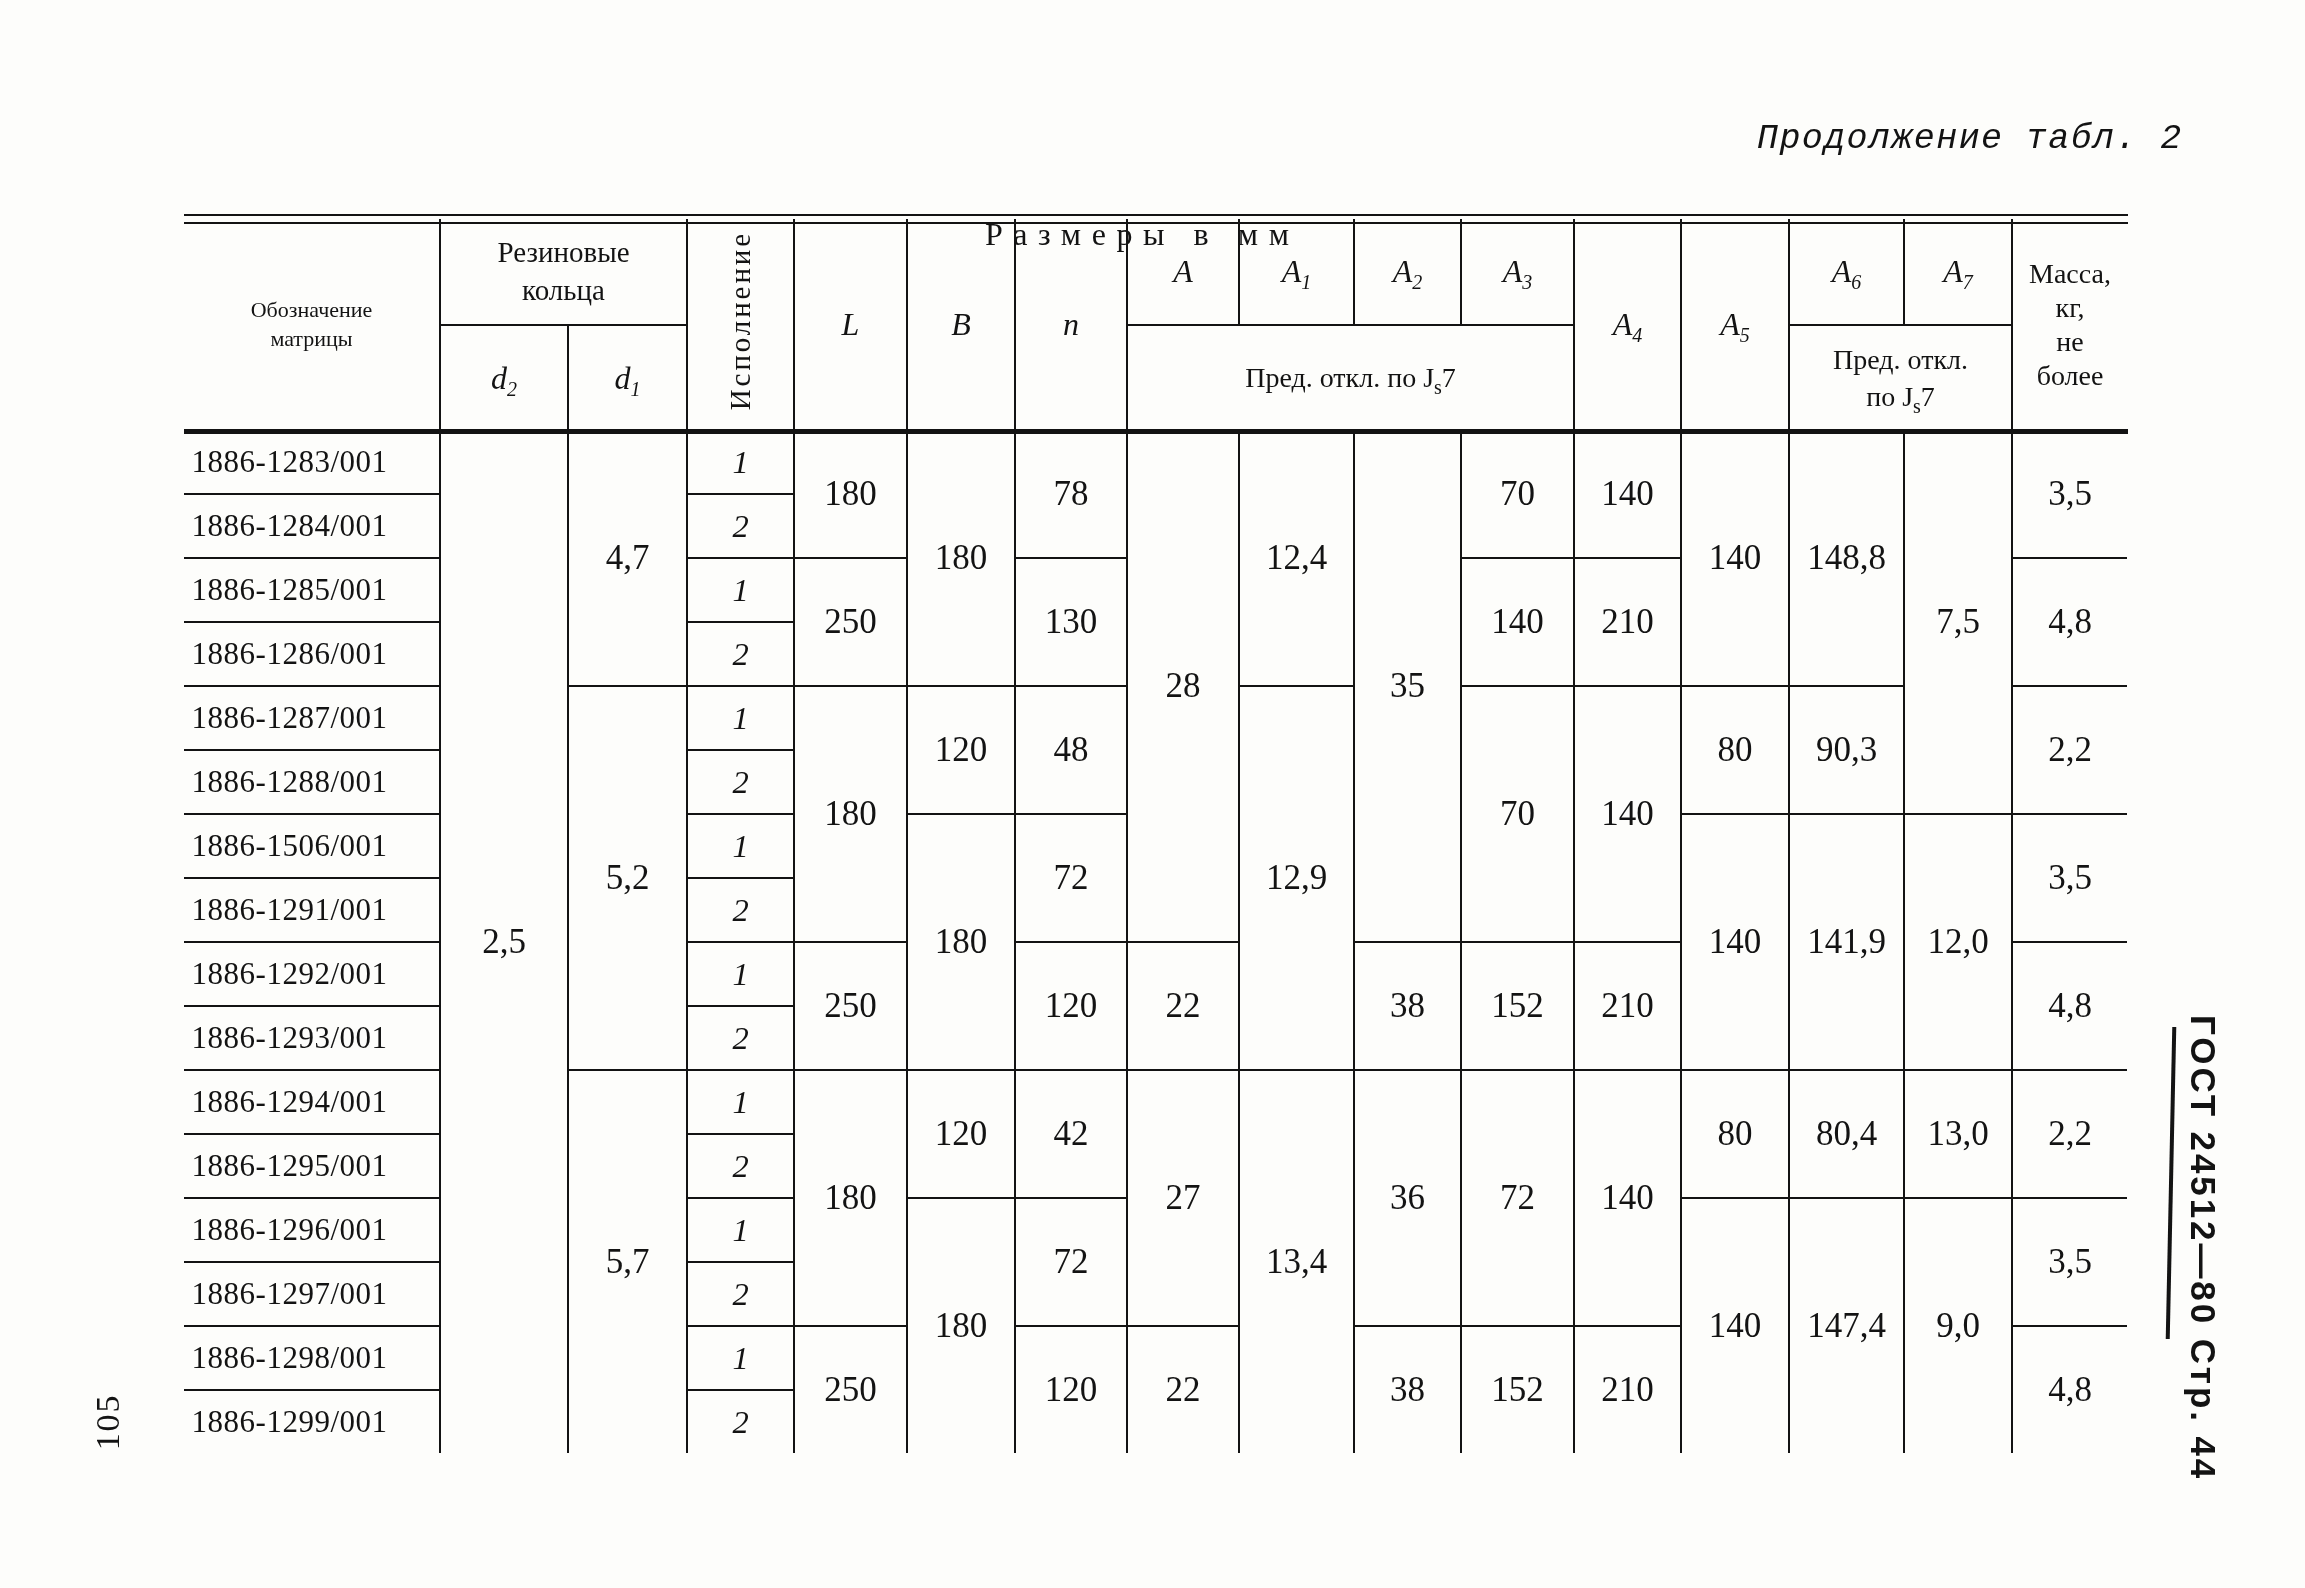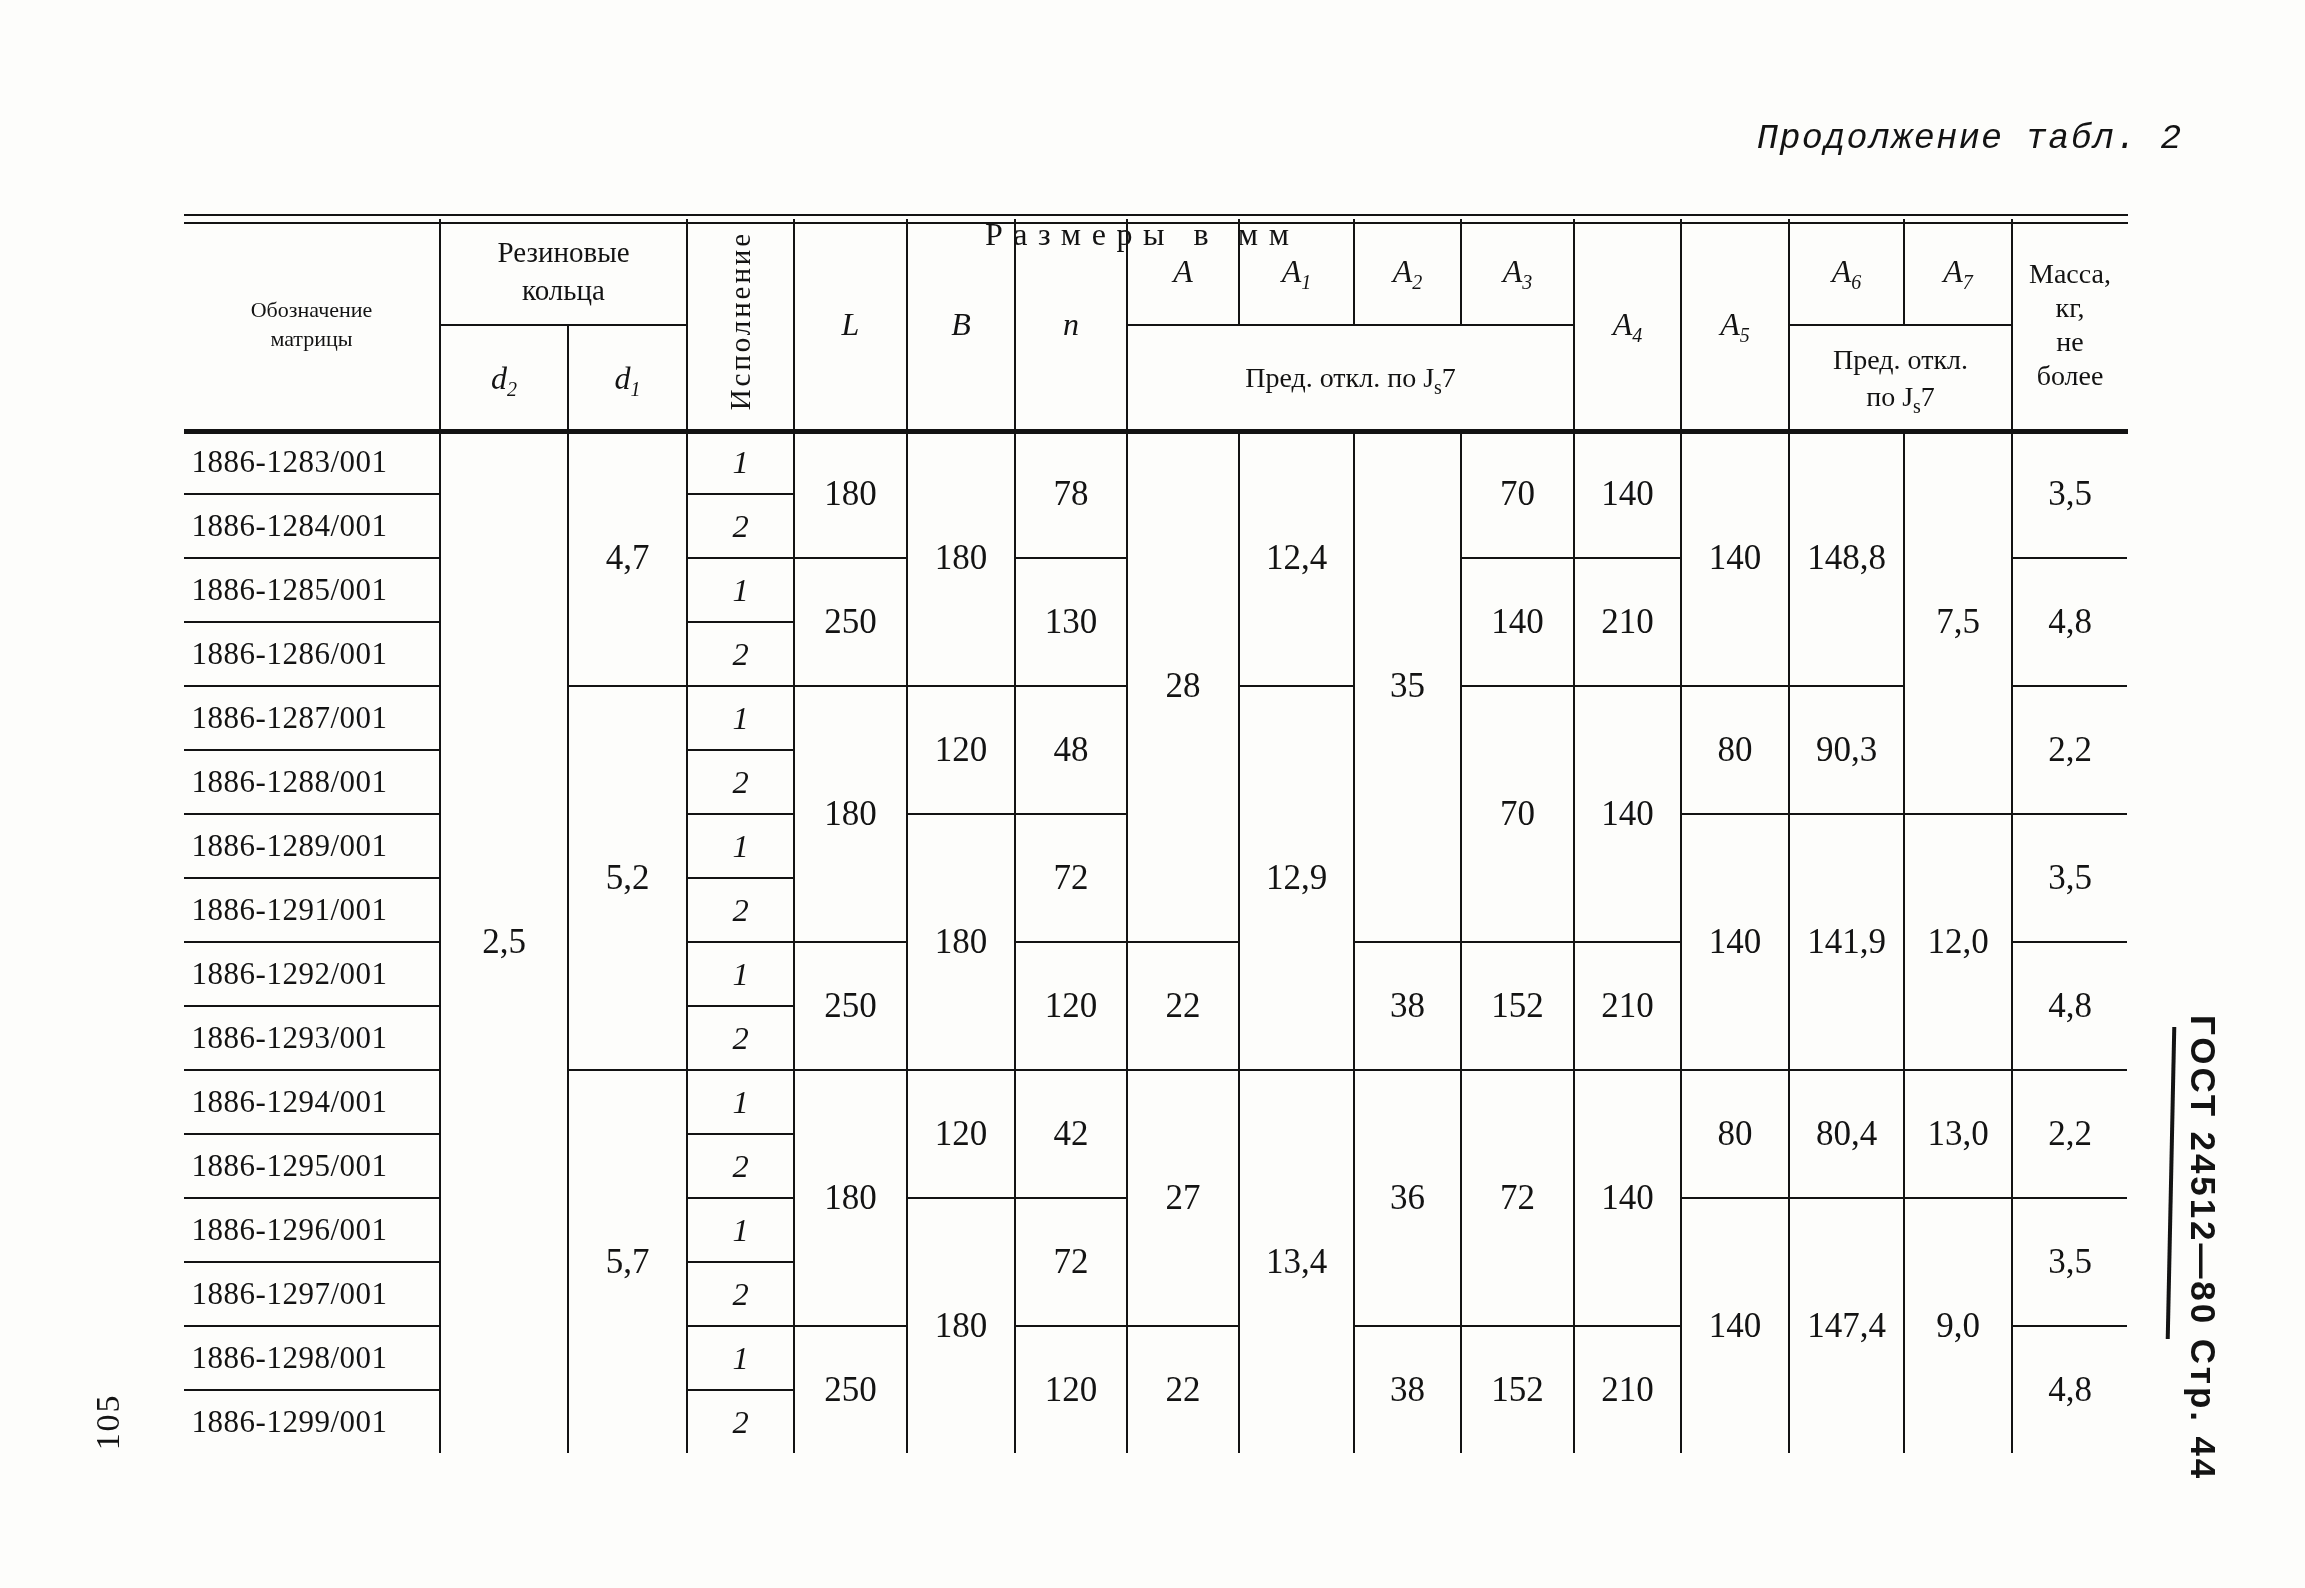--- a/index.html
+++ b/index.html
@@ -185,21 +185,21 @@
           <td rowspan="4" class="val end">140</td>
           <td rowspan="2" class="val end">80</td>
           <td rowspan="2" class="val end">90,3</td>
           <td rowspan="2" class="val end">2,2</td>
         </tr>
         <tr>
           <td class="c0 des end">1886-1288/001</td>
           <td class="ver end">2</td>
         </tr>
         <tr>
-          <td class="c0 des end">1886-1289/001</td>
+          <td class="c0 des end">1886-1506/001</td>
           <td class="ver end">1</td>
           <td rowspan="4" class="val end">180</td>
           <td rowspan="2" class="val end">72</td>
           <td rowspan="4" class="val end">140</td>
           <td rowspan="4" class="val end">141,9</td>
           <td rowspan="4" class="val end">12,0</td>
           <td rowspan="2" class="val end">3,5</td>
         </tr>
         <tr>
           <td class="c0 des end">1886-1291/001</td>

